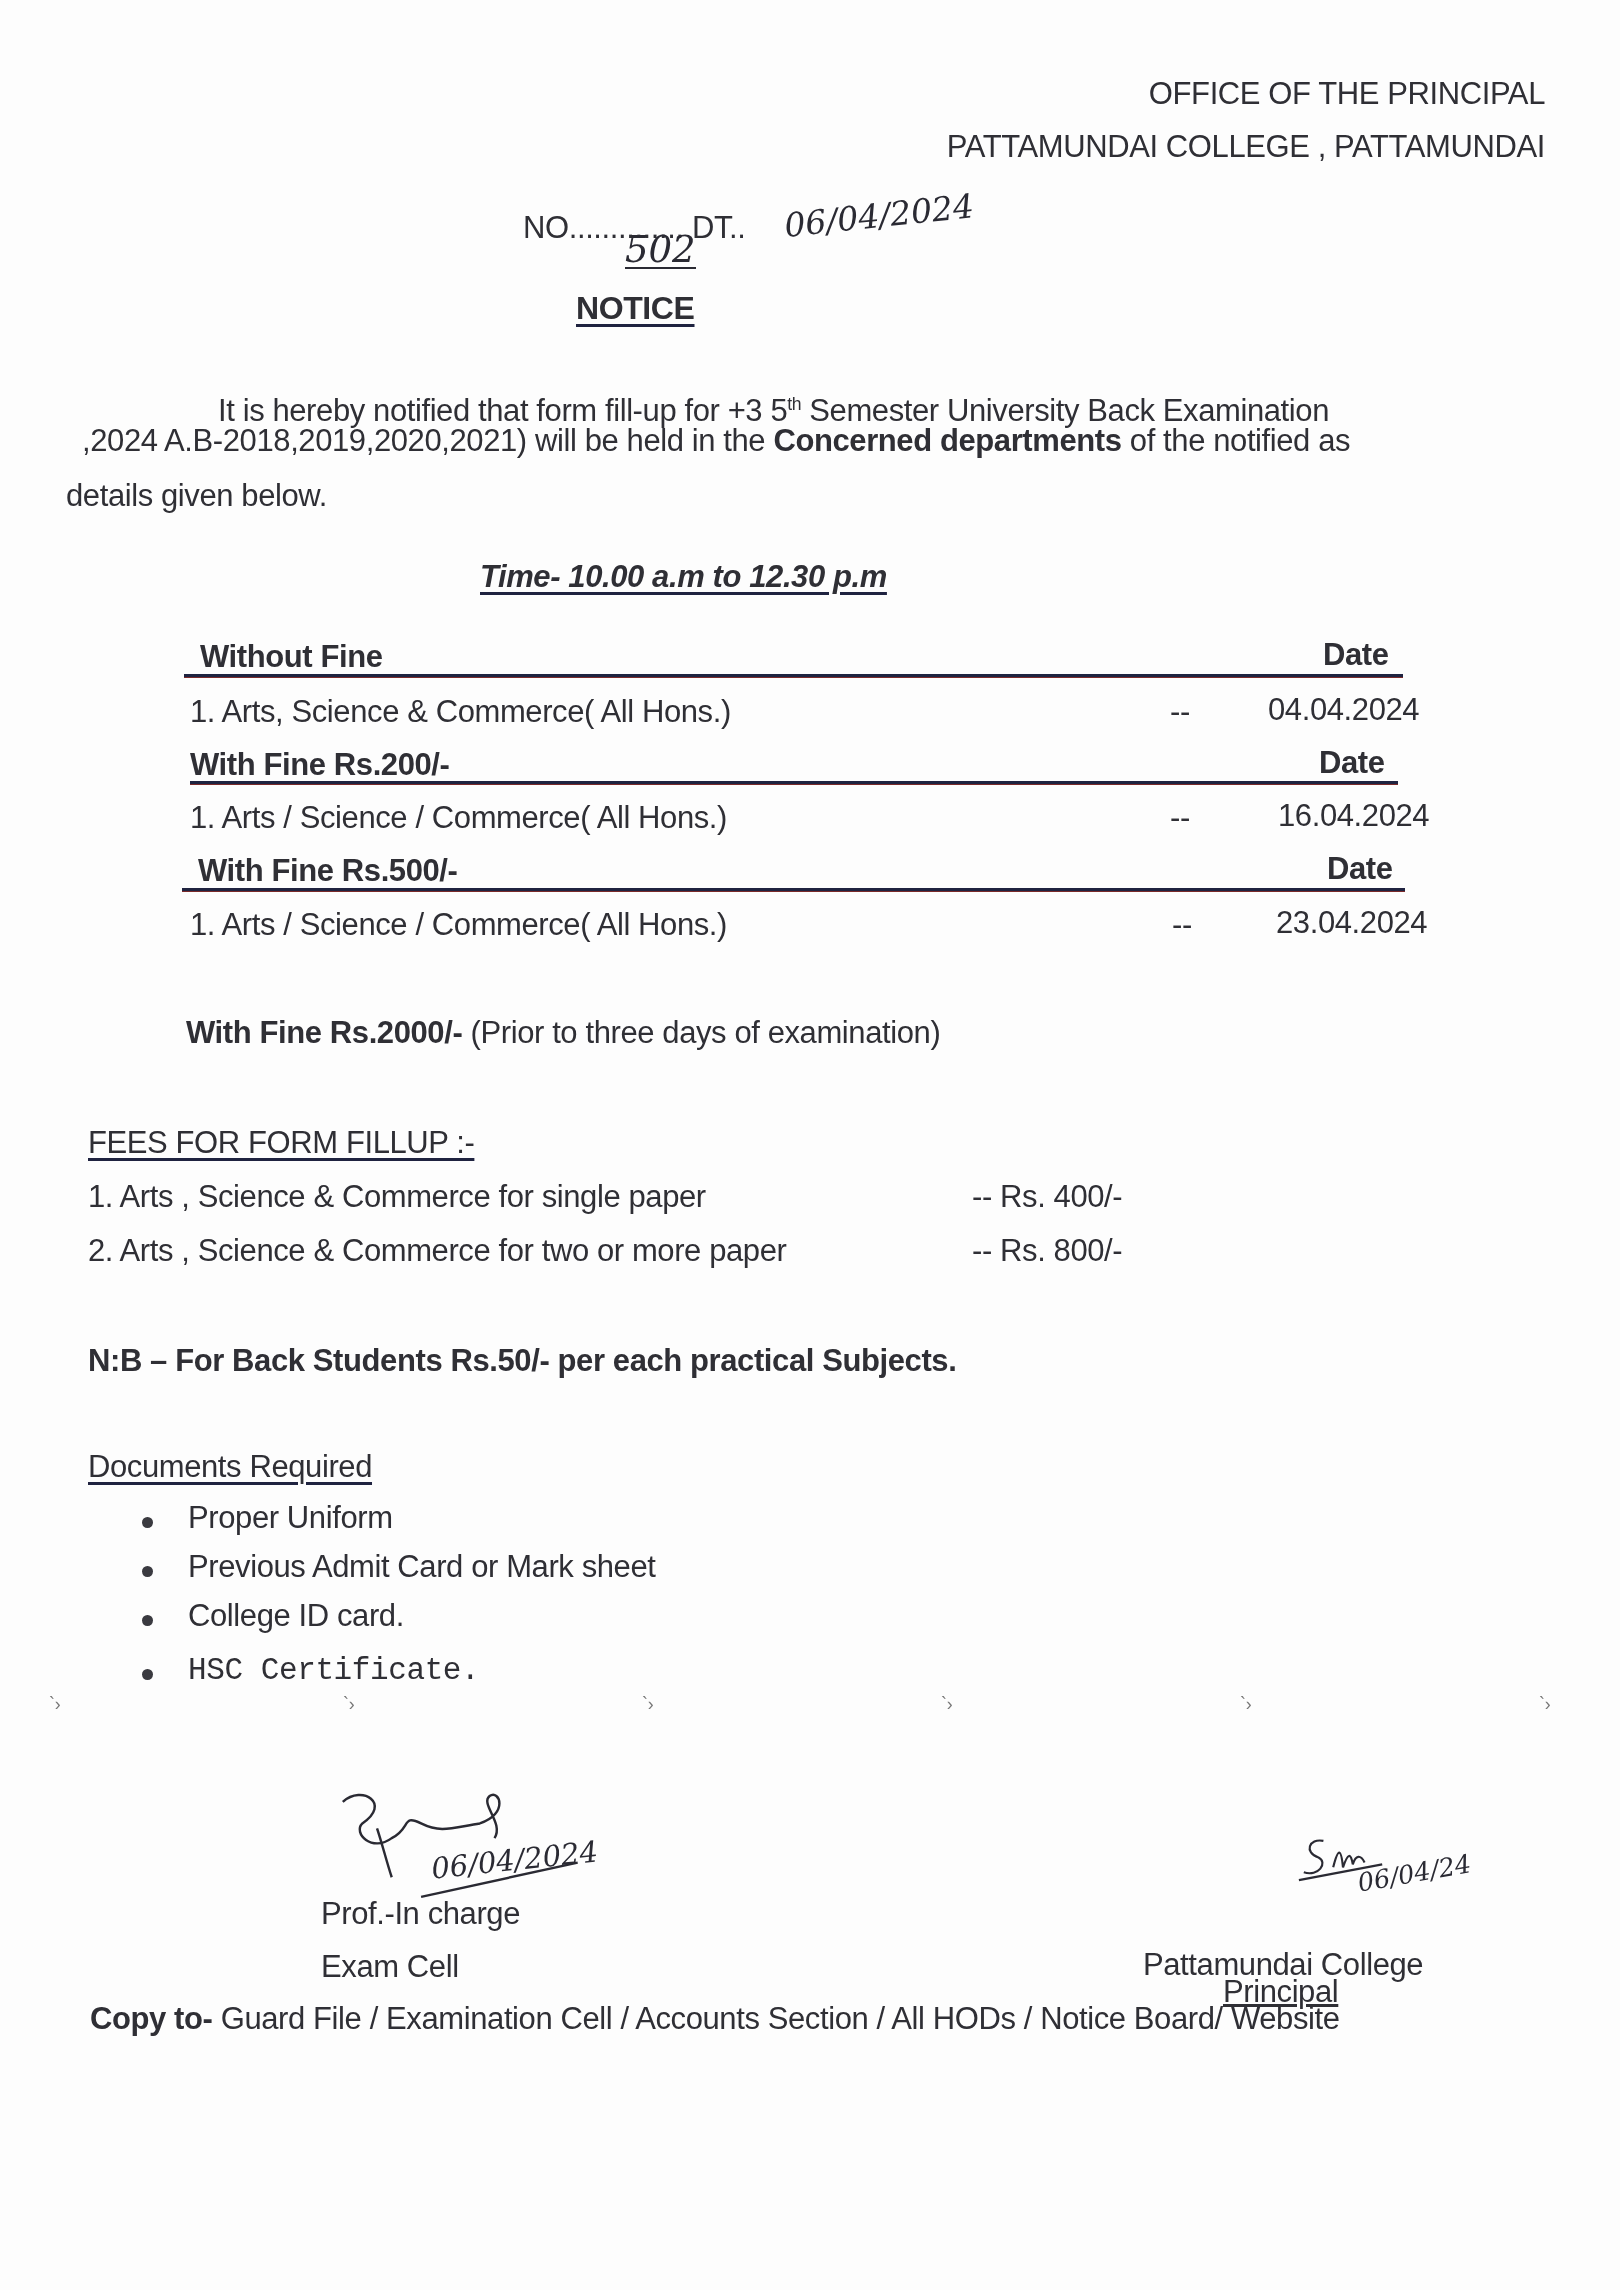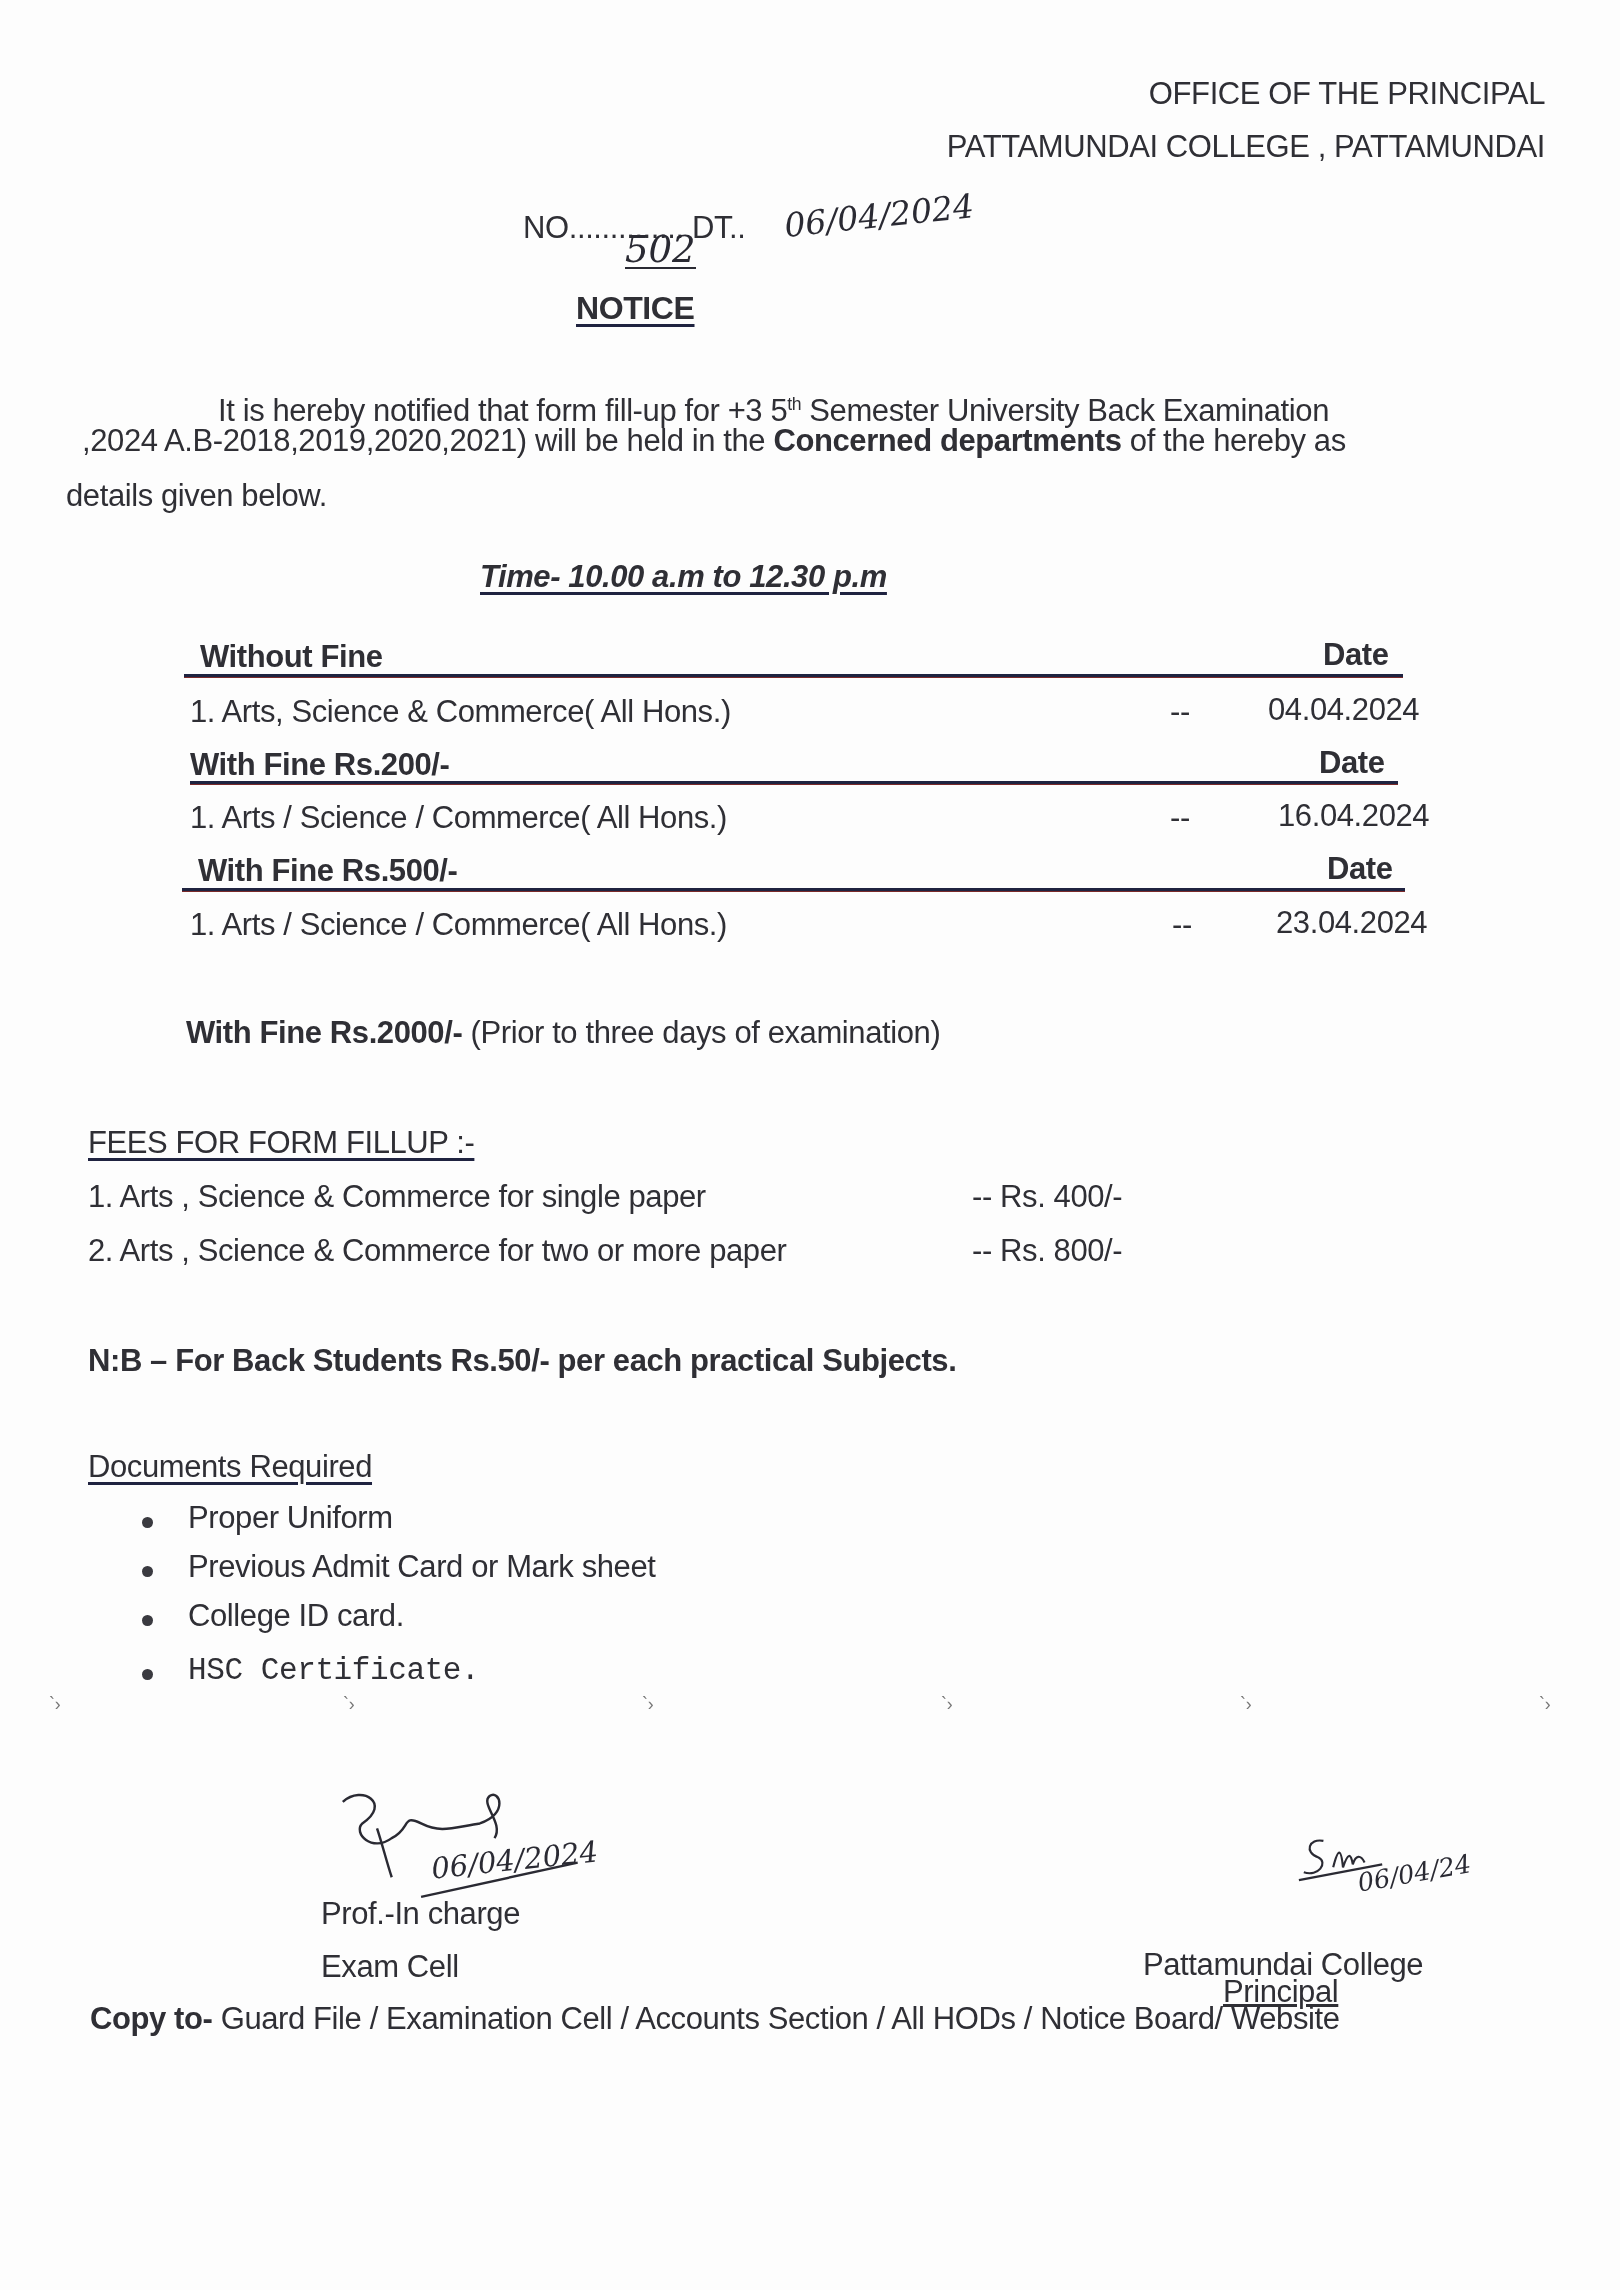--- a/index.html
+++ b/index.html
@@ -31,21 +31,21 @@
 </div>
 <div class="abs hand" style="left:625px;top:191px;font-size:37px;border-bottom:2px solid #2a2a33;padding-bottom:0;line-height:35px;margin-top:41px;">502</div>
 <div class="abs hand" style="left:784px;top:196px;font-size:33px;transform:rotate(-6deg);">06/04/2024</div>
 
 <div class="abs txt b u" style="left:576px;top:290px;font-size:32px;">NOTICE</div>
 
 <div class="abs txt" style="left:218px;top:370px;width:1362px;margin-top:23px;">
   <span>It is hereby notified that form fill-up for +3 5</span><sup>th</sup><span> Semester University Back Examination</span>
 </div>
 <div class="abs txt" style="left:82px;top:423px;">
-  <span>,2024 A.B-2018,2019,2020,2021) will be held in the </span><span class="b">Concerned departments</span><span> of the hereby as</span>
+  <span>,2024 A.B-2018,2019,2020,2021) will be held in the </span><span class="b">Concerned departments</span><span> of the notified as</span>
 </div>
 <div class="abs txt" style="left:66px;top:478px;">details given below.</div>
 
 <div class="abs txt b u" style="left:480px;top:559px;font-style:italic;">Time- 10.00 a.m to 12.30 p.m</div>
 
 <div>
   <div class="abs txt b" style="left:200px;top:639px;">Without Fine</div>
   <div class="abs txt b" style="left:1323px;top:637px;">Date</div>
   <div class="rule" style="left:184px;top:674px;width:1219px;"></div>
   <div class="abs txt" style="left:190px;top:694px;">1. Arts, Science &amp; Commerce( All Hons.)</div>

